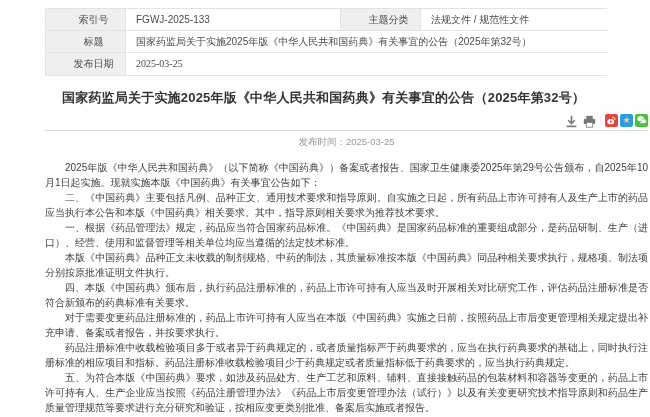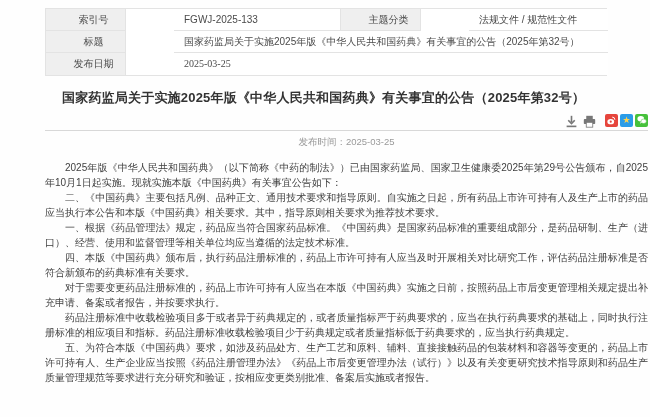--- a/index.html
+++ b/index.html
@@ -27,21 +27,21 @@
     background: #fff;
     font-size: 10px;
   }
   .cell {
     height: 22px; line-height: 21px;
     border-right: 1px solid #e3e3e3;
     border-bottom: 1px solid #e3e3e3;
     overflow: hidden; white-space: nowrap; padding-left: 16px;
   }
   .cell.label { background: #efefef; text-align: center; color: #4a4a4a; }
-  .cell.value { background: #fff; padding-left: 10px; color: #4a4a4a; margin-left: 48px; }
+  .cell.value { background: #fff; padding-left: 10px; color: #4a4a4a; }
   .cell.span3 { grid-column: 2 / 5; }
   .cell.last-col { border-right: none; }
   .row-last { border-bottom: none; font-family: Liberation Serif, serif; }
 
   
   .doc-title {
     margin: 13px 0 0 17px;
     font-size: 13px; font-weight: bold; color: #333;
     letter-spacing: 0.2px;
   }
@@ -131,23 +131,24 @@
       </span>
     </div>
 
     <hr class="divider">
 
     <div class="pub-date">
       <span>发布时间：</span><span>2025-03-25</span>
     </div>
 
     <div class="article">
-      <p>2025年版《中华人民共和国药典》（以下简称《中药的制法》）已由国家药监局、国家卫生健康委2025年第29号公告颁布，自2025年10月1日起实施。现就实施本版《中国药典》有关事宜公告如下：</p>
+      <p>2025年版《中华人民共和国药典》（以下简称《中国药典》）备案或者报告、国家卫生健康委2025年第29号公告颁布，自2025年10月1日起实施。现就实施本版《中国药典》有关事宜公告如下：</p>
       <p>二、《中国药典》主要包括凡例、品种正文、通用技术要求和指导原则。自实施之日起，所有药品上市许可持有人及生产上市的药品应当执行本公告和本版《中国药典》相关要求。其中，指导原则相关要求为推荐技术要求。</p>
       <p>一、根据《药品管理法》规定，药品应当符合国家药品标准。《中国药典》是国家药品标准的重要组成部分，是药品研制、生产（进口）、经营、使用和监督管理等相关单位均应当遵循的法定技术标准。</p>
+      <p>本版《中国药典》品种正文未收载的制剂规格、中药的制法，其质量标准按本版《中国药典》同品种相关要求执行，规格项、制法项分别按原批准证明文件执行。</p>
       <p>四、本版《中国药典》颁布后，执行药品注册标准的，药品上市许可持有人应当及时开展相关对比研究工作，评估药品注册标准是否符合新颁布的药典标准有关要求。</p>
       <p>对于需要变更药品注册标准的，药品上市许可持有人应当在本版《中国药典》实施之日前，按照药品上市后变更管理相关规定提出补充申请、备案或者报告，并按要求执行。</p>
       <p>药品注册标准中收载检验项目多于或者异于药典规定的，或者质量指标严于药典要求的，应当在执行药典要求的基础上，同时执行注册标准的相应项目和指标。药品注册标准收载检验项目少于药典规定或者质量指标低于药典要求的，应当执行药典规定。</p>
       <p>五、为符合本版《中国药典》要求，如涉及药品处方、生产工艺和原料、辅料、直接接触药品的包装材料和容器等变更的，药品上市许可持有人、生产企业应当按照《药品注册管理办法》《药品上市后变更管理办法（试行）》以及有关变更研究技术指导原则和药品生产质量管理规范等要求进行充分研究和验证，按相应变更类别批准、备案后实施或者报告。</p>
     </div>
 
   </div>
 </div>
 
 </body></html>

